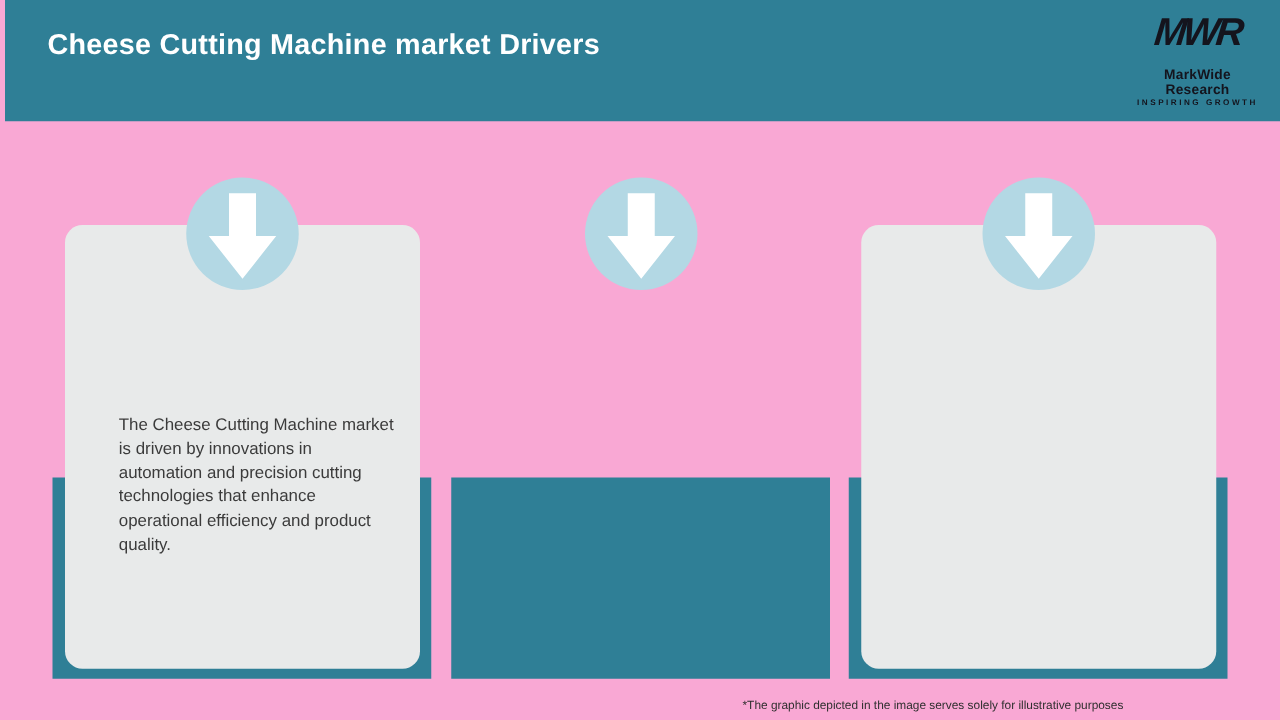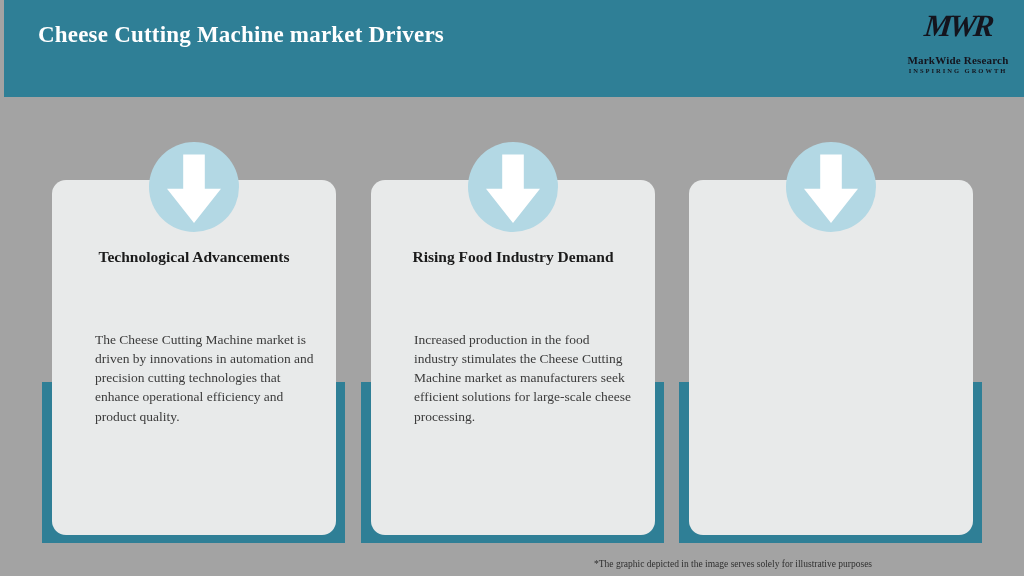--- a/index.html
+++ b/index.html
@@ -1,18 +1,18 @@
 <!DOCTYPE html>
 <html><head>
 <meta charset="utf-8">
 <style>
   html,body{margin:0;padding:0;background:#fff;}
   .canvas{
-    position:relative;width:1024px;height:576px;overflow:hidden;background:#a3a3a3;
-    font-family:Liberation Serif, serif;
+    position:relative;width:1024px;height:576px;overflow:hidden;background:#f9a8d4;
+    font-family:Liberation Sans, sans-serif;
   }
   
   .header{
     position:absolute;left:4px;top:0;right:0;height:97px;background:#2f7f96;
   }
   .page-title{
     position:absolute;left:34px;top:22px;margin:0;
     font-size:23px;font-weight:bold;color:#ffffff;letter-spacing:.2px;
   }
   .logo{
@@ -68,36 +68,31 @@
     <div class="logo">
       <div class="logo-monogram">MWR</div>
       <div class="logo-name">MarkWide Research</div>
       <div class="logo-tagline">INSPIRING GROWTH</div>
     </div>
   </header>
 
   <div class="card-group g0">
     <div class="backdrop"></div>
     <div class="card">
-      <h2 class="card-title">Technological Advancements</h2>
       <p class="card-text">The Cheese Cutting Machine market is driven by innovations in automation and precision cutting technologies that enhance operational efficiency and product quality.</p>
     </div>
     <div class="circle">
       <svg viewBox="0 0 100 100" aria-hidden="true">
         <polygon points="38,14 62,14 62,52 80,52 50,90 20,52 38,52" fill="#ffffff"></polygon>
       </svg>
     </div>
   </div>
 
   <div class="card-group g1">
     <div class="backdrop"></div>
-    <div class="card">
-      <h2 class="card-title">Rising Food Industry Demand</h2>
-      <p class="card-text">Increased production in the food industry stimulates the Cheese Cutting Machine market as manufacturers seek efficient solutions for large-scale cheese processing.</p>
-    </div>
     <div class="circle">
       <svg viewBox="0 0 100 100" aria-hidden="true">
         <polygon points="38,14 62,14 62,52 80,52 50,90 20,52 38,52" fill="#ffffff"></polygon>
       </svg>
     </div>
   </div>
 
   <div class="card-group g2">
     <div class="backdrop"></div>
     <div class="card">

